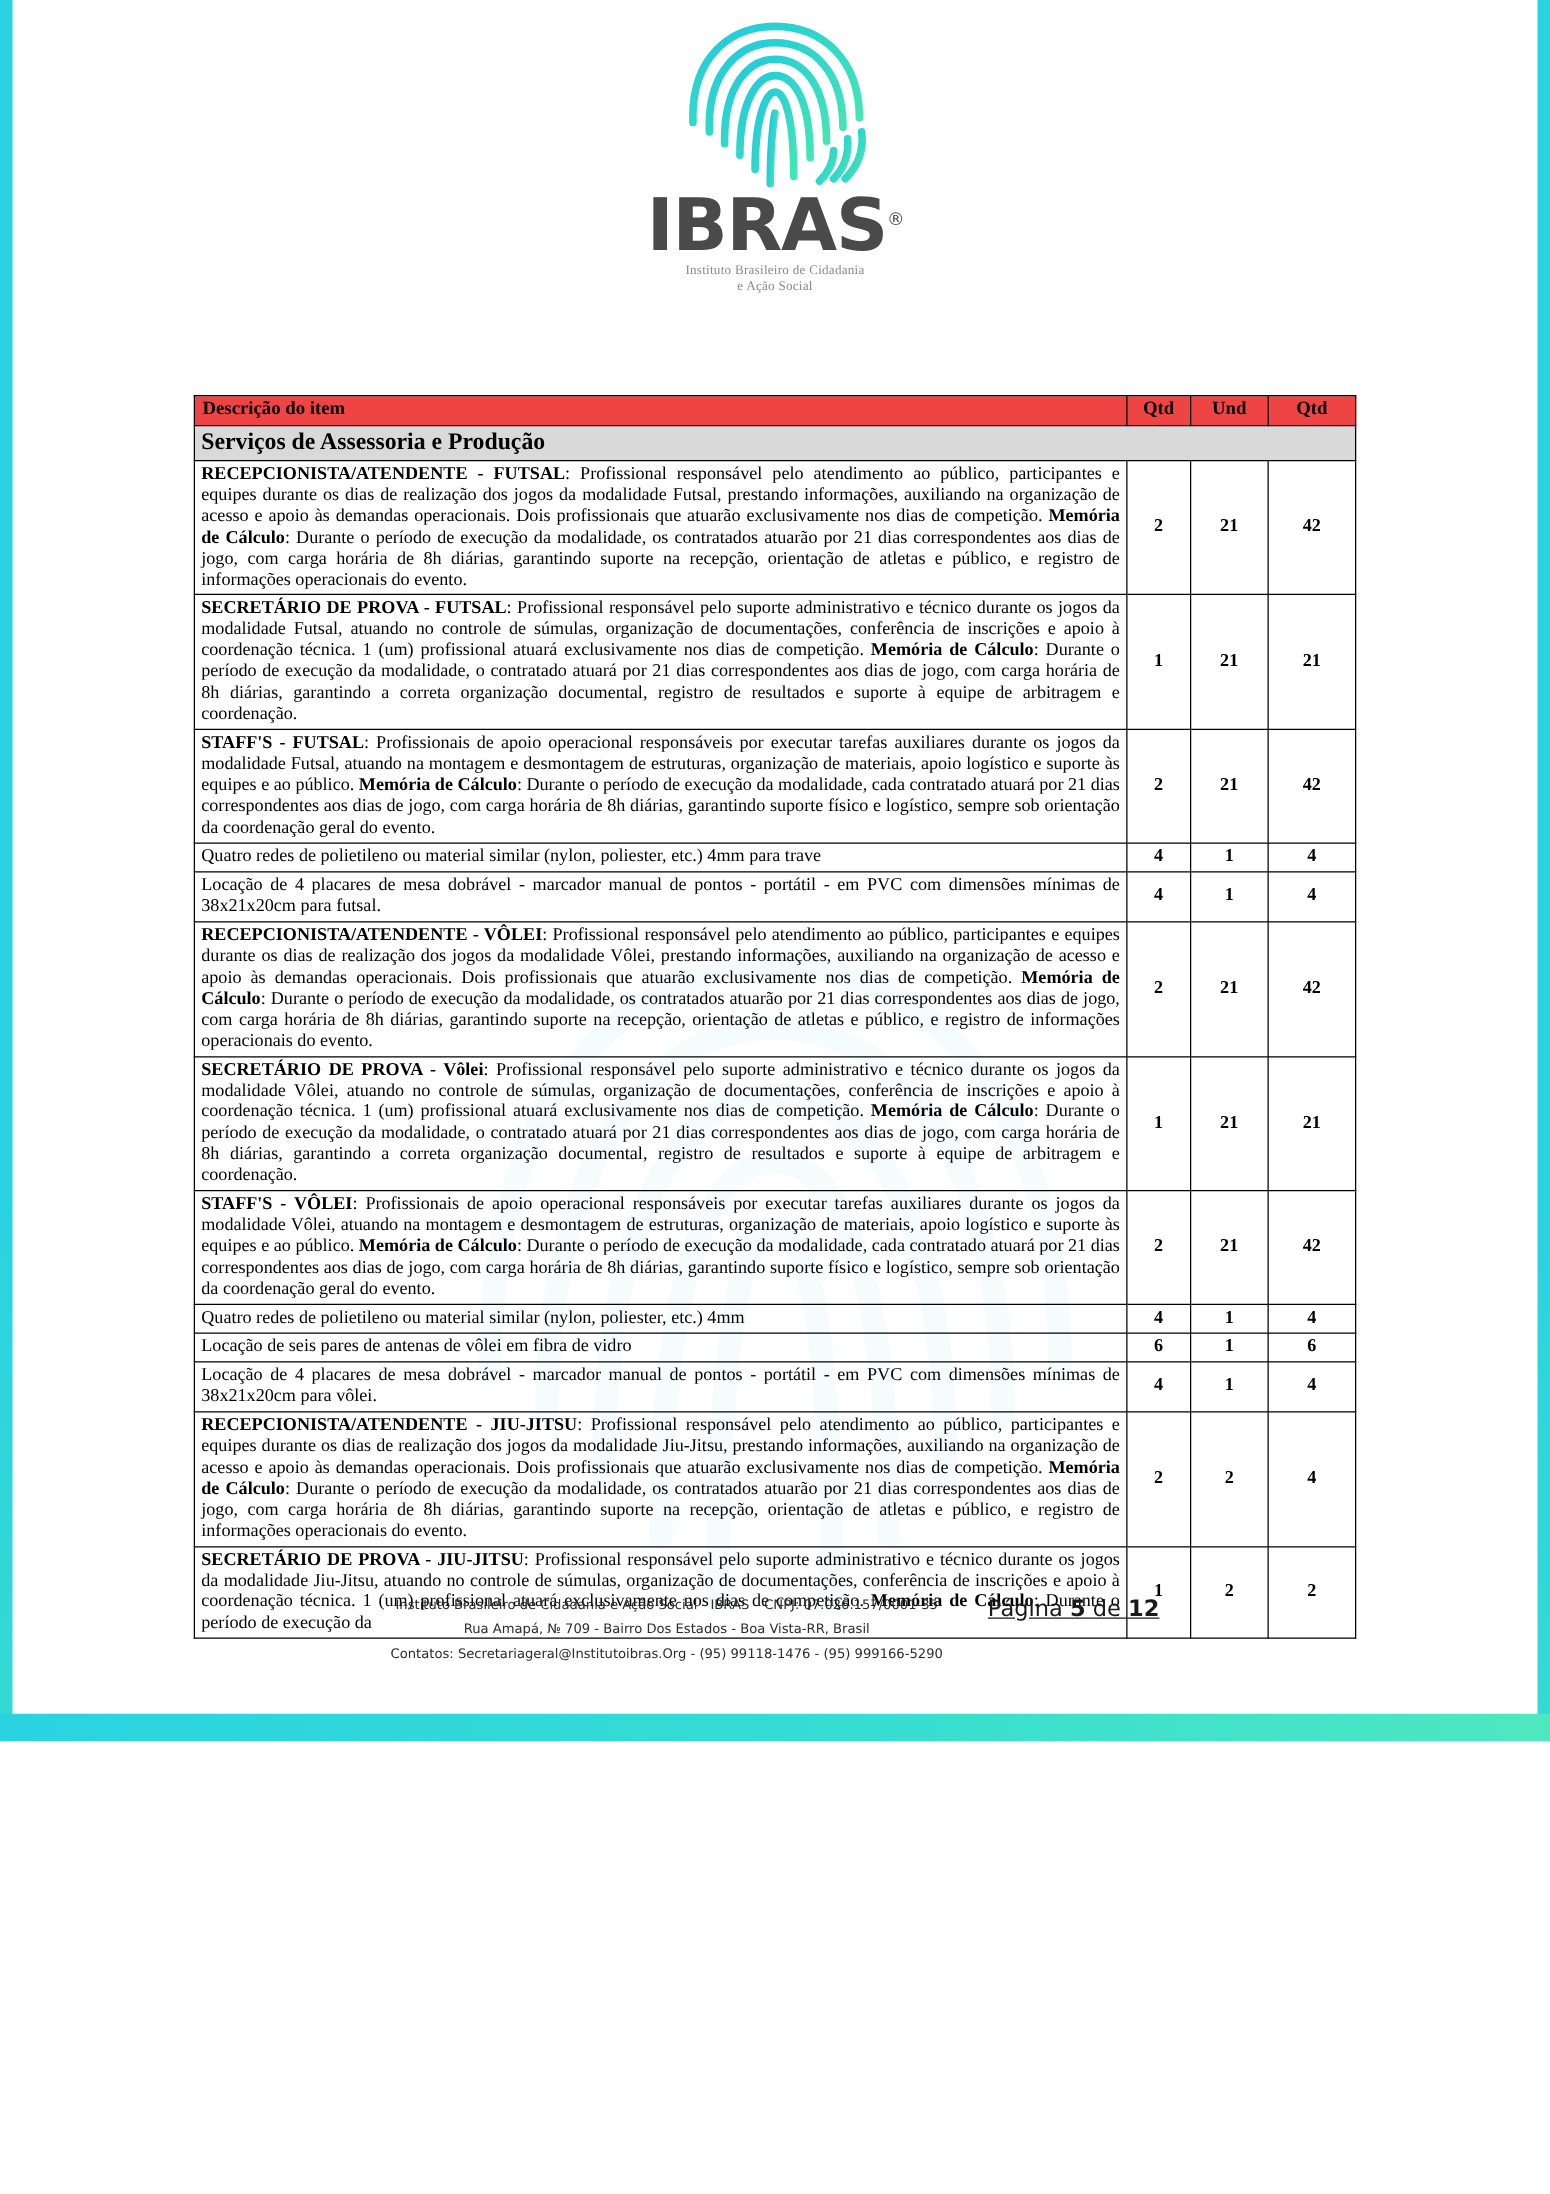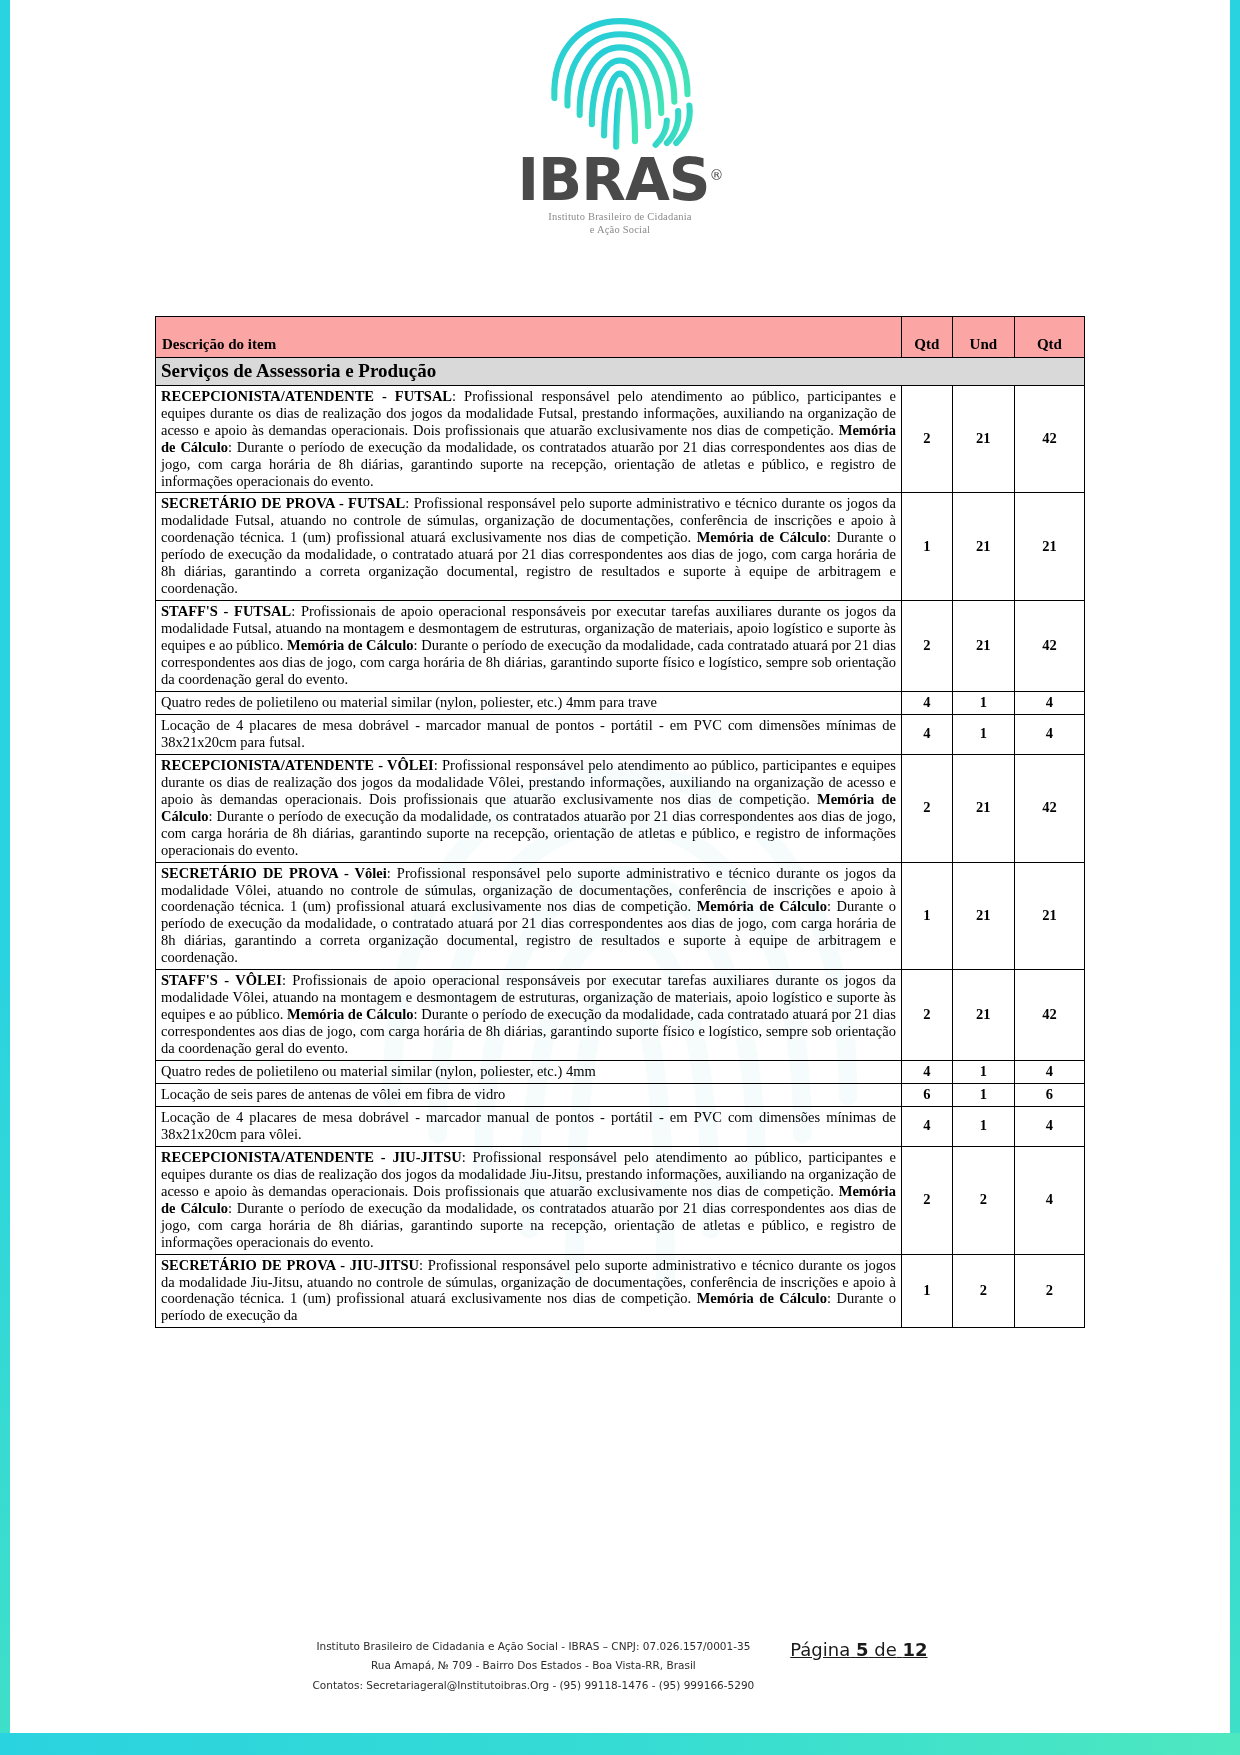--- a/index.html
+++ b/index.html
@@ -3,21 +3,21 @@
 <meta charset="utf-8">
 <style>
   html, body {
     margin: 0;
     padding: 0;
     background: #ffffff;
   }
   .page {
     position: relative;
     width: 1240px;
-    height: 1755px;
+    height: 1393px;
     background: #ffffff;
     overflow: hidden;
     font-family: "Liberation Serif", serif;
   }
 
   
   .edge-bar {
     position: absolute;
     top: 0;
     width: 10px;
@@ -113,26 +113,26 @@
   #continued-table .c-desc { width: 660px; }
   #continued-table .c-a, #continued-table .c-b, #continued-table .c-c { width: 45px; }
 
   #main-table { left: 155px; top: 316px; width: 930px; }
   #main-table col.c-desc { width: 660px; }
   #main-table col.c-qtd1 { width: 45px; }
   #main-table col.c-und  { width: 55px; }
   #main-table col.c-qtd2 { width: 62px; }
 
   #main-table thead th {
-    background: #fca5a5;
+    background: #ef4444;
     font-weight: 700;
     text-align: left;
     vertical-align: middle;
     font-size: 15px;
-    padding: 19px 6px 3px 6px;
+    padding: 2px 6px 3px 6px;
   }
   #main-table thead th.ctr { text-align: center; }
   #main-table tr.section td {
     background: #d9d9d9;
     font-weight: 700;
     font-size: 19px;
   }
   b, strong { font-weight: 700; }
 
   

